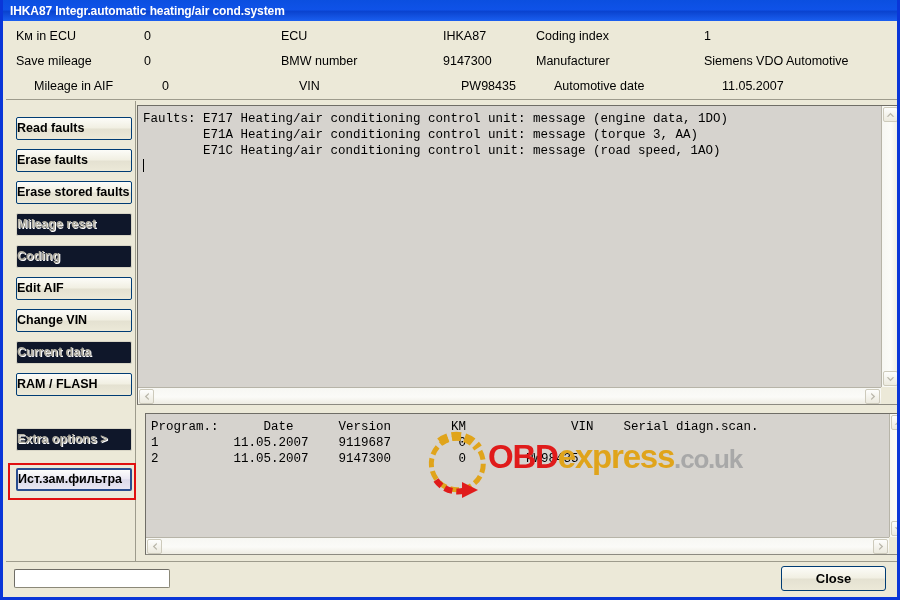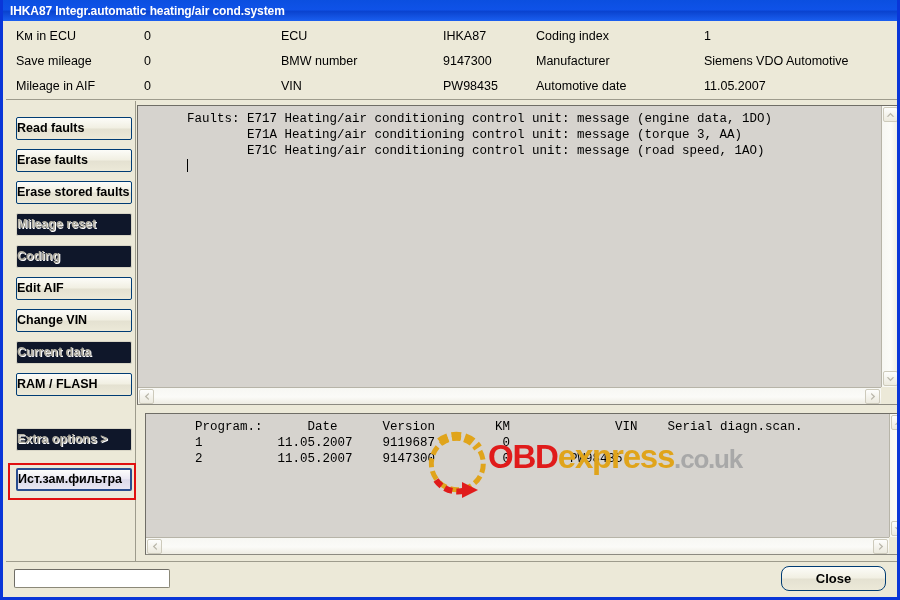--- a/index.html
+++ b/index.html
@@ -57,21 +57,21 @@
     white-space: nowrap;
   }
   .lbl-col  { left: 10px;  width: 125px; }
   .val-col  { left: 138px; width: 130px; }
   .lbl2-col { left: 275px; width: 155px; }
   .val2-col { left: 437px; width: 90px; }
   .lbl3-col { left: 530px; width: 160px; }
   .val3-col { left: 698px; width: 196px; }
   .r0 { top: 4px; }
   .r1 { top: 29px; }
-  .r2 { top: 54px; }
+  .r2 { top: 54px; margin-left: 18px; }
 
   
   .sidebar {
     position: absolute;
     left: 3px;
     top: 101px;
     width: 130px;
     height: 460px;
     background: #ece9d8;
     border-right: 1px solid #9d9b8c;
@@ -132,21 +132,20 @@
   }
   #faults-panel { left: 134px; top: 105px; width: 762px; height: 300px; }
   #history-panel { left: 142px; top: 413px; width: 762px; height: 142px; }
 
   .mono {
     font-family: "Liberation Mono", "DejaVu Sans Mono", monospace;
     font-size: 12.5px;
     color: #000000;
     white-space: pre;
     line-height: 16px;
-    margin-left: 44px;
   }
   .panel-text {
     position: absolute;
     left: 5px;
     top: 5px;
     right: 19px;
     bottom: 19px;
     overflow: hidden;
   }
   .caret {
@@ -263,21 +262,21 @@
     right: 14px;
     top: 4px;
     width: 105px;
     height: 25px;
     font-size: 13px;
     font-weight: bold;
     font-family: "Liberation Sans", sans-serif;
     color: #000;
     background: linear-gradient(to bottom, #fcfcf8 0%, #f1efe2 48%, #e4e1d1 52%, #ece9d8 100%);
     border: 1px solid #003c74;
-    border-radius: 8px;
+    border-radius: 3px;
     box-sizing: border-box;
     cursor: pointer;
   }
 </style>
 </head>
 <body>
 
 <div id="app">
 
   <div class="titlebar">

